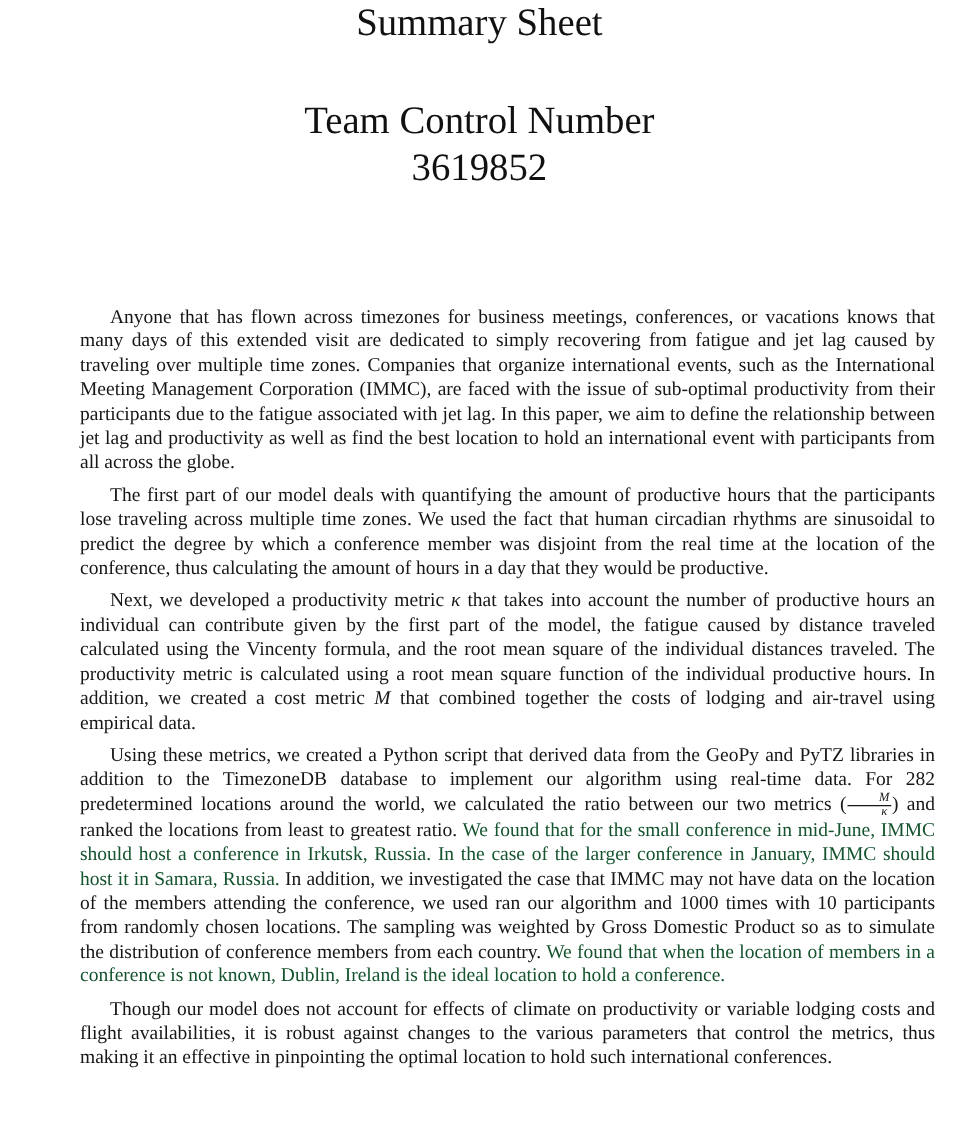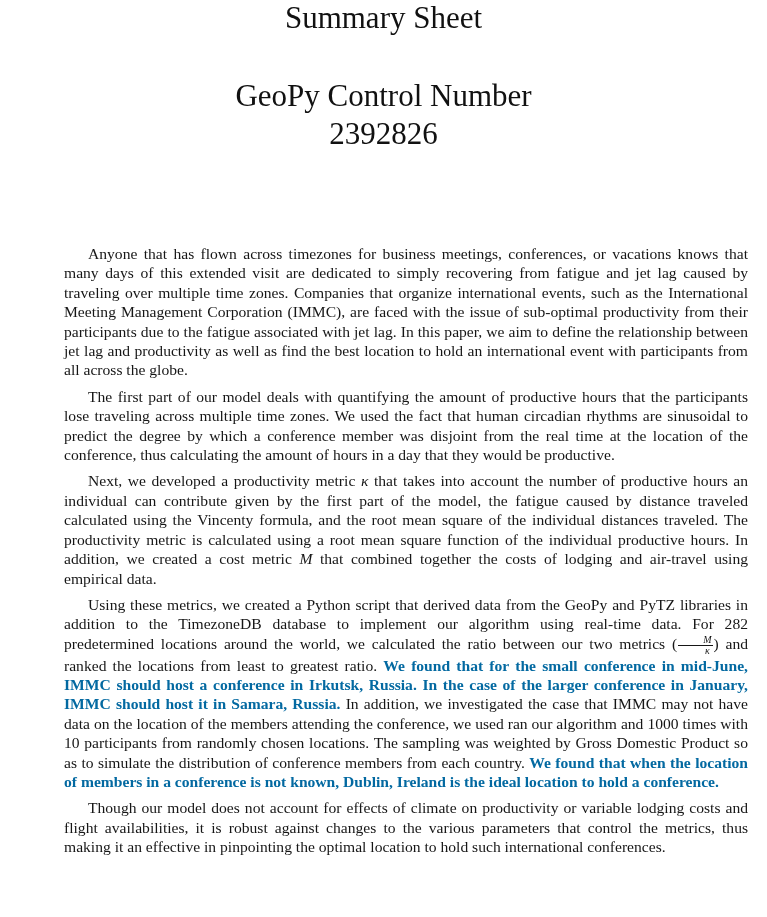--- a/index.html
+++ b/index.html
@@ -48,22 +48,22 @@
       line-height: 19.4px;
       text-align: justify;
       color: #161616;
       margin-left: 16px;
     }
     .body-text p {
       margin: 0 0 7px 0;
       text-indent: 24px;
     }
     .bold {
-      font-weight: bold;
-      color: #0369a1;
+      font-weight: normal;
+      color: #14532d;
     }
     .math-i {
       font-style: italic;
     }
     .frac {
       display: inline-block;
       vertical-align: middle;
       text-align: center;
       font-size: 10px;
       line-height: 10px;
@@ -77,22 +77,22 @@
     }
     .frac .den {
       display: block;
       padding: 0 1px;
     }
   </style>
 </head>
 <body>
 
 <div class="header title-summary">Summary Sheet</div>
-<div class="header title-team">GeoPy Control Number</div>
-<div class="header title-number">2392826</div>
+<div class="header title-team">Team Control Number</div>
+<div class="header title-number">3619852</div>
 
 <div class="body-text">
   <p>Anyone that has flown across timezones for business meetings, conferences, or vacations knows that many days of this extended visit are dedicated to simply recovering from fatigue and jet lag caused by traveling over multiple time zones. Companies that organize international events, such as the International Meeting Management Corporation (IMMC), are faced with the issue of sub-optimal productivity from their participants due to the fatigue associated with jet lag. In this paper, we aim to define the relationship between jet lag and productivity as well as find the best location to hold an international event with participants from all across the globe.</p>
 
   <p>The first part of our model deals with quantifying the amount of productive hours that the participants lose traveling across multiple time zones. We used the fact that human circadian rhythms are sinusoidal to predict the degree by which a conference member was disjoint from the real time at the location of the conference, thus calculating the amount of hours in a day that they would be productive.</p>
 
   <p><span>Next, we developed a productivity metric </span><span class="math-i">κ</span><span> that takes into account the number of productive hours an individual can contribute given by the first part of the model, the fatigue caused by distance traveled calculated using the Vincenty formula, and the root mean square of the individual distances traveled. The productivity metric is calculated using a root mean square function of the individual productive hours. In addition, we created a cost metric </span><span class="math-i">M</span><span> that combined together the costs of lodging and air-travel using empirical data.</span></p>
 
   <p><span>Using these metrics, we created a Python script that derived data from the GeoPy and PyTZ libraries in addition to the TimezoneDB database to implement our algorithm using real-time data. For 282 predetermined locations around the world, we calculated the ratio between our two metrics </span><span>(</span><span class="frac"><span class="num">M</span><span class="den">κ</span></span><span>)</span><span> and ranked the locations from least to greatest ratio. </span><span class="bold">We found that for the small conference in mid-June, IMMC should host a conference in Irkutsk, Russia. In the case of the larger conference in January, IMMC should host it in Samara, Russia.</span><span> In addition, we investigated the case that IMMC may not have data on the location of the members attending the conference, we used ran our algorithm and 1000 times with 10 participants from randomly chosen locations. The sampling was weighted by Gross Domestic Product so as to simulate the distribution of conference members from each country. </span><span class="bold">We found that when the location of members in a conference is not known, Dublin, Ireland is the ideal location to hold a conference.</span></p>
 

